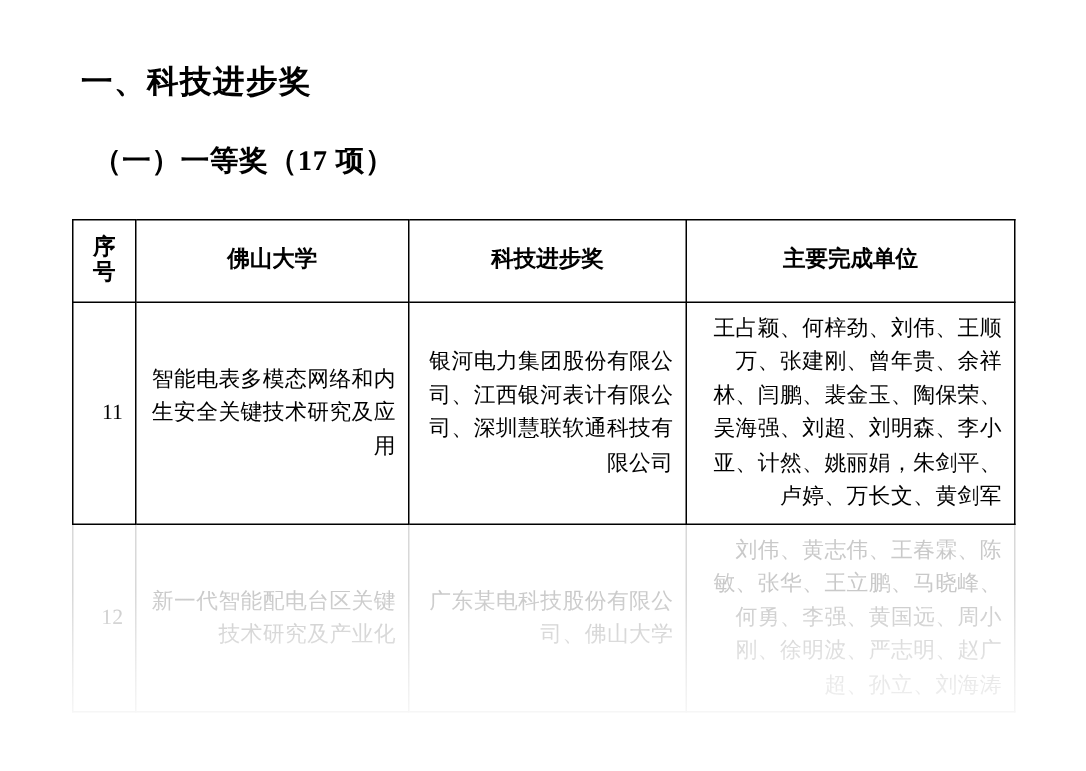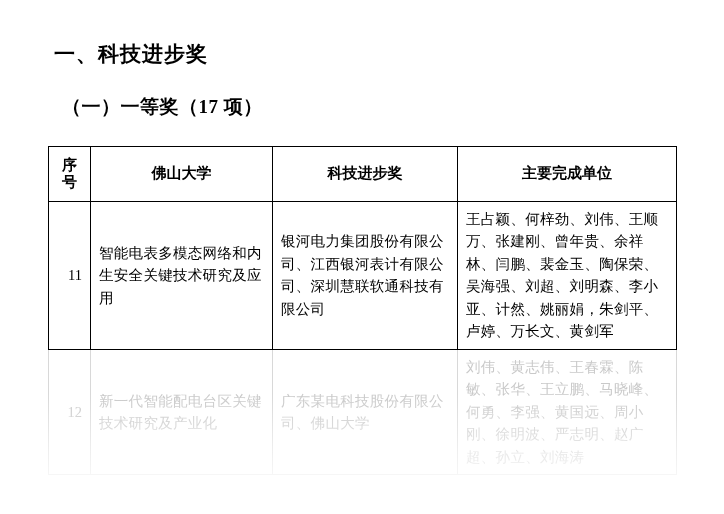--- a/index.html
+++ b/index.html
@@ -62,21 +62,21 @@
   .col-no { width: 42px; }
   .col-name { width: 182px; }
   .col-unit { width: 185px; }
   .col-person { width: 219px; }
 
   td.cell-no {
     text-align: right;
     font-size: 15px;
   }
   td.cell-text {
-    text-align: left;
+    text-align: right;
     letter-spacing: 0.3px;
   }
   .head-no-line1,
   .head-no-line2 {
     display: block;
     line-height: 1.15;
   }
 
   
   tr.faded td {

